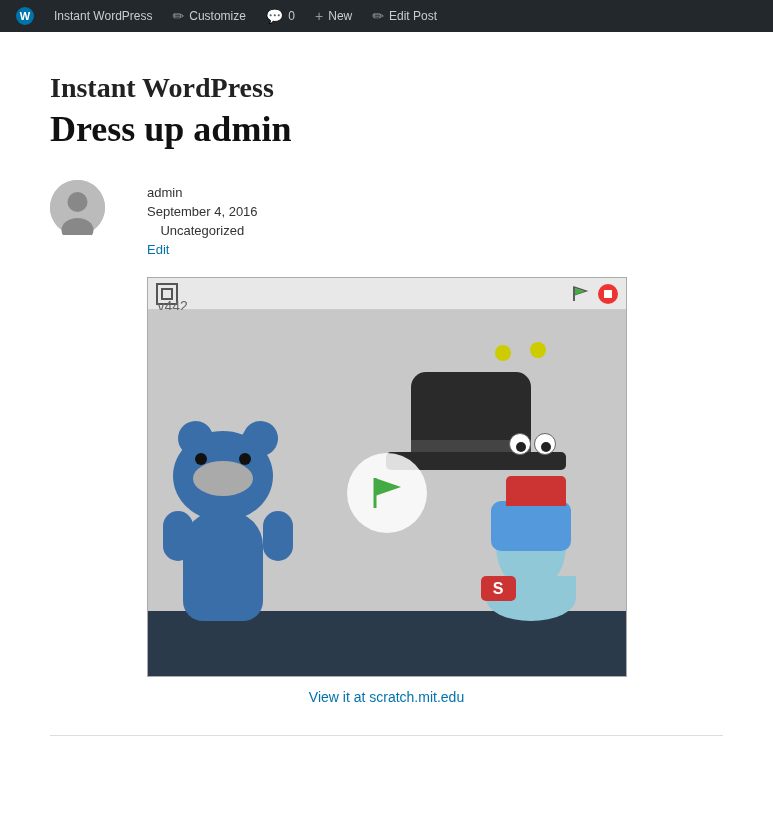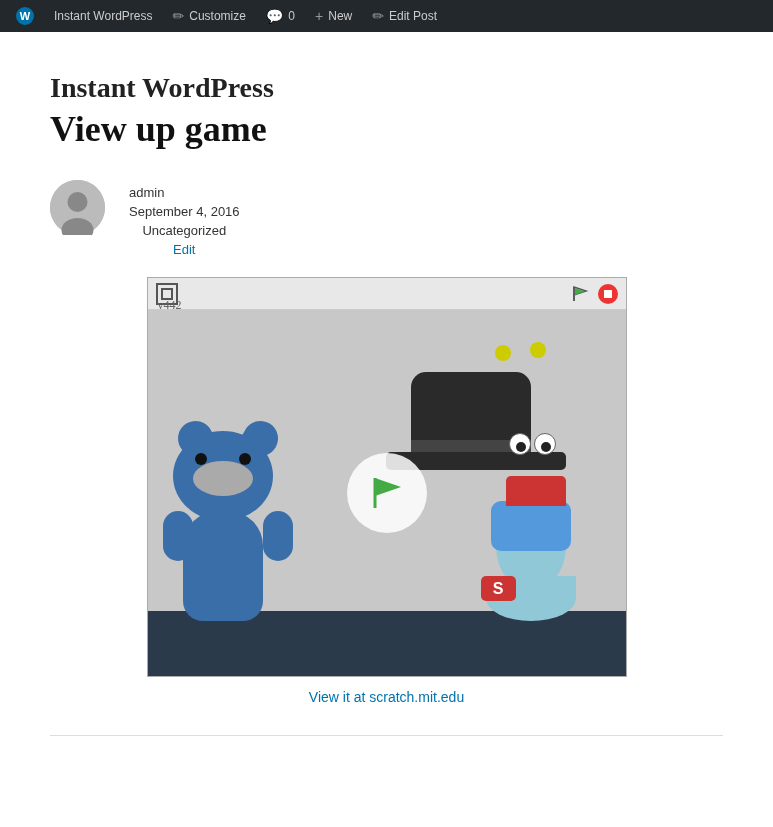--- a/index.html
+++ b/index.html
@@ -74,21 +74,21 @@
     #post-title {
       font-size: 36px;
       font-weight: bold;
       color: #111;
       font-family: Georgia, serif;
       margin-bottom: 30px;
     }
 
     .post-meta-area {
       display: flex;
-      gap: 24px;
+      gap: 42px;
       margin-bottom: 20px;
     }
 
     .author-avatar {
       width: 55px;
       height: 55px;
       border-radius: 50%;
       background: #bbb;
       display: flex;
       align-items: center;
@@ -105,21 +105,21 @@
       flex-direction: column;
       gap: 4px;
       font-family: -apple-system, BlinkMacSystemFont, 'Segoe UI', sans-serif;
       font-size: 13px;
       color: #333;
       padding-top: 5px;
     }
     .post-meta .author { color: #333; }
     .post-meta .date { color: #333; }
     .post-meta .category { color: #333; text-align: center; }
-    .post-meta .edit-link { color: #0073aa; text-decoration: none; text-align: center; }
+    .post-meta .edit-link { color: #0073aa; text-decoration: none; }
 
     
     .scratch-embed {
       margin: 10px 0 0 0;
       display: flex;
       flex-direction: column;
       align-items: center;
     }
 
     .scratch-player {
@@ -150,23 +150,23 @@
     }
     .scratch-fullscreen-inner {
       position: absolute;
       top: 3px;
       left: 3px;
       right: 3px;
       bottom: 3px;
       border: 2px solid #555;
     }
     .scratch-version {
-      font-size: 12px;
+      font-size: 14px;
       color: #666;
-      font-family: Liberation Serif, serif;
+      font-family: Liberation Sans, sans-serif;
       position: absolute;
       top: 20px;
       left: 10px;
     }
     .scratch-controls {
       display: flex;
       gap: 6px;
       align-items: center;
     }
     .scratch-flag-btn {
@@ -372,21 +372,21 @@
   </a>
 </div>
 
 <div id="page-content">
 
   <header>
     <div id="site-title">Instant WordPress</div>
   </header>
 
   <article>
-    <h1 id="post-title">View up game</h1>
+    <h1 id="post-title">Dress up admin</h1>
 
     <div class="post-meta-area">
 
       <div class="author-avatar">
         <svg class="avatar-silhouette" viewBox="0 0 55 55">
           <circle cx="27.5" cy="27.5" r="27.5" fill="#bbb"></circle>
           <circle cx="27.5" cy="22" r="10" fill="#888"></circle>
           <ellipse cx="27.5" cy="50" rx="16" ry="12" fill="#888"></ellipse>
         </svg>
       </div>

